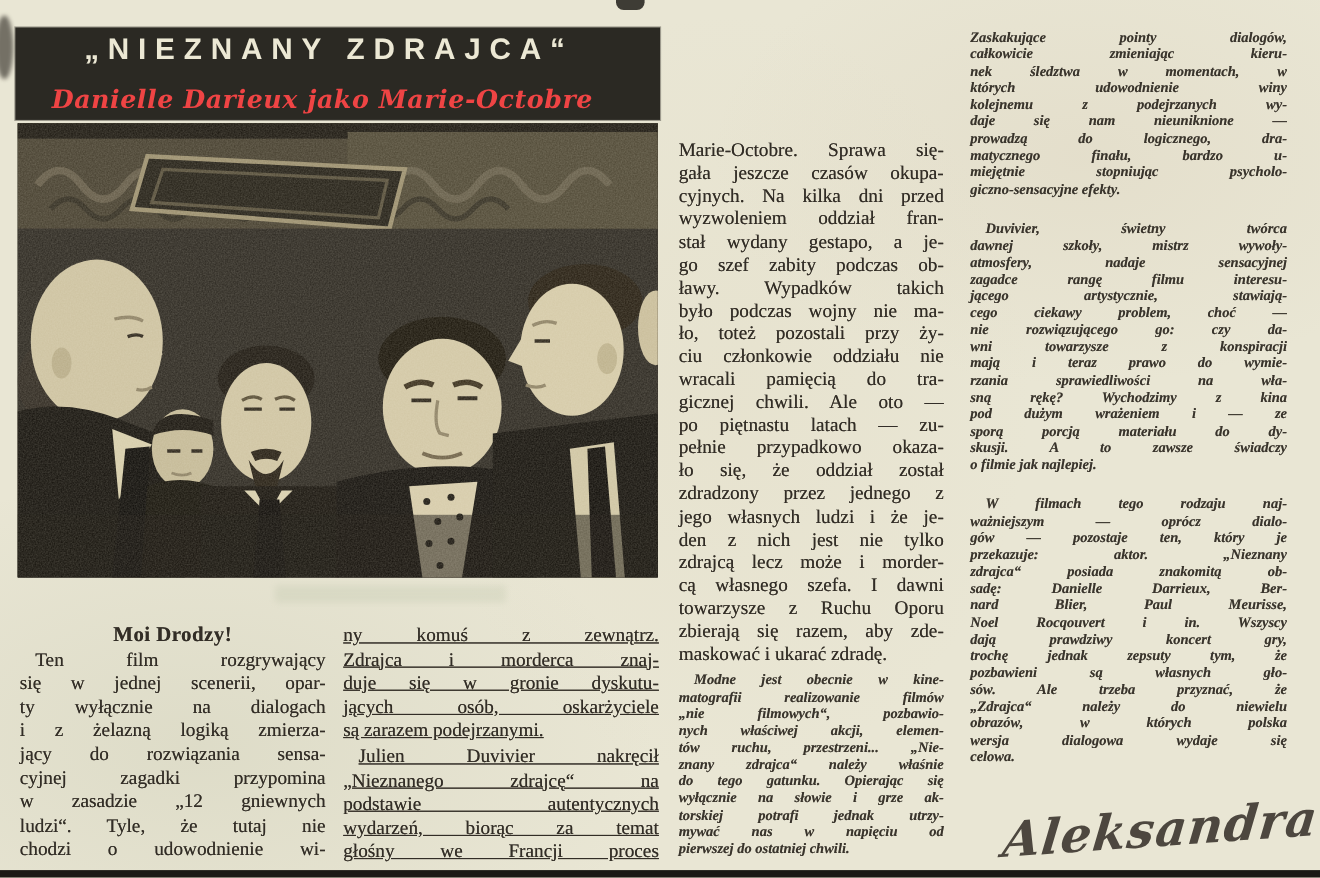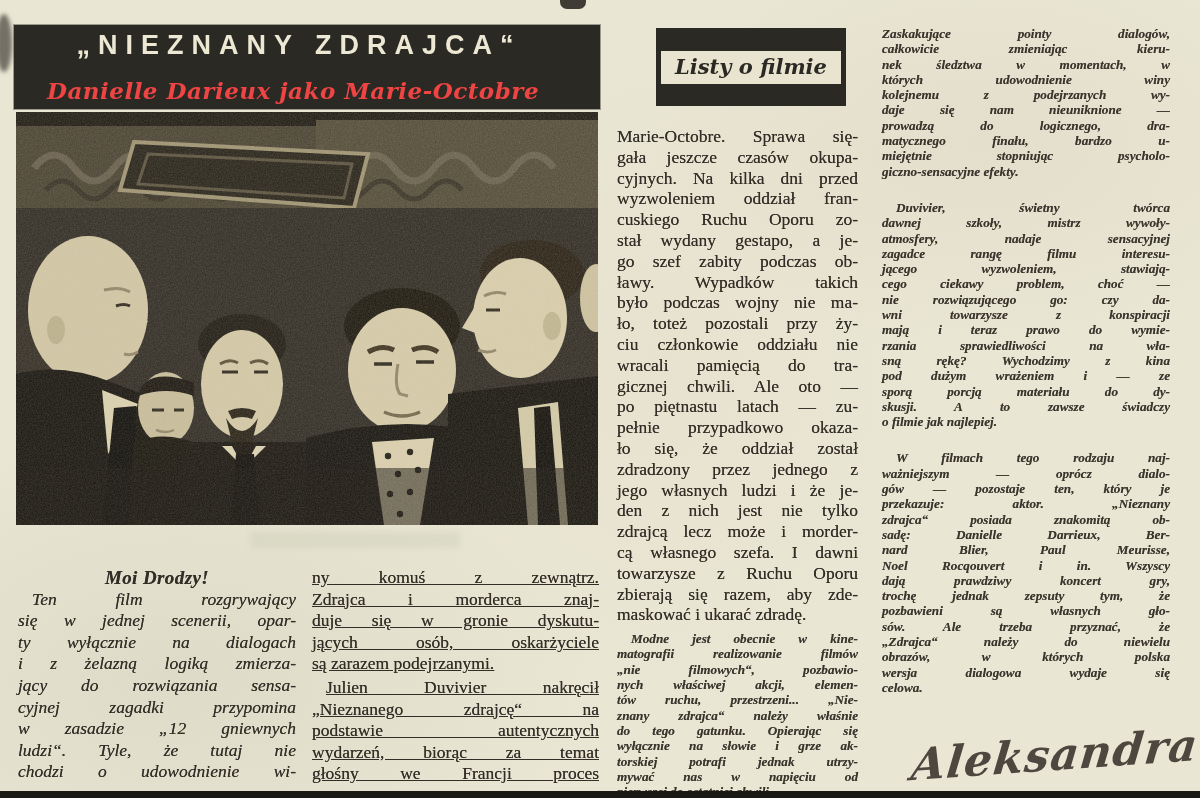--- a/index.html
+++ b/index.html
@@ -38,21 +38,21 @@
   .badge{
     background:#e8e4d0;color:#2b2923;padding:3px 14px 5px 14px;
     font-family:"DejaVu Serif","Liberation Serif",serif;font-style:italic;font-weight:700;font-size:21px;
     white-space:nowrap;
   }
 
   .photo{position:absolute;left:16px;top:112px;width:582px;height:413px;margin:0;background:#2c2820;}
   .photo svg{display:block;width:100%;height:100%;}
 
   .col{position:absolute;}
-  .col-a{left:18px;top:567px;width:278px;font-style:italic;}
+  .col-a{left:18px;top:567px;width:278px;}
   .col-b{left:312px;top:567px;width:287px;text-decoration:underline;}
   .col-mid{left:617px;top:126px;width:241px;}
   .col-right{left:882px;top:26px;width:288px;}
 
   .col-heading{
     font-weight:700;font-size:19px;line-height:21.6px;text-align:center;letter-spacing:.4px;
     text-shadow:0 0 .5px rgba(40,35,28,.7);
   }
   .para{margin:0;}
   .para + .para{margin-top:2px;}
@@ -87,23 +87,20 @@
 
   <div class="smudge"></div>
   <div class="nick"></div>
   <div class="ghost"></div>
 
   <header class="title-box">
     <div class="title">„NIEZNANY ZDRAJCA“</div>
     <div class="subtitle">Danielle Darieux jako Marie-Octobre</div>
   </header>
 
-  <div class="badge-box">
-    <div class="badge">Listy o filmie</div>
-  </div>
 
   <figure class="photo">
     <svg viewBox="0 0 582 413" preserveAspectRatio="none">
       <defs>
         <filter id="grain" x="0" y="0" width="100%" height="100%">
           <feTurbulence type="fractalNoise" baseFrequency="0.75" numOctaves="2" stitchTiles="stitch"></feTurbulence>
           <feColorMatrix type="matrix" values="0 0 0 0 0.91  0 0 0 0 0.87  0 0 0 0 0.72  0 0 0 0.22 0"></feColorMatrix>
         </filter>
       </defs>
 
@@ -229,21 +226,20 @@
       </div>
   </section>
 
   <section class="col col-mid">
     <div>
         <div class="para lg">
           <div class="tline">Marie-Octobre. Sprawa się-</div>
           <div class="tline">gała jeszcze czasów okupa-</div>
           <div class="tline">cyjnych. Na kilka dni przed</div>
           <div class="tline">wyzwoleniem oddział fran-</div>
-          <div class="tline">cuskiego Ruchu Oporu zo-</div>
           <div class="tline">stał wydany gestapo, a je-</div>
           <div class="tline">go szef zabity podczas ob-</div>
           <div class="tline">ławy. Wypadków takich</div>
           <div class="tline">było podczas wojny nie ma-</div>
           <div class="tline">ło, toteż pozostali przy ży-</div>
           <div class="tline">ciu członkowie oddziału nie</div>
           <div class="tline">wracali pamięcią do tra-</div>
           <div class="tline">gicznej chwili. Ale oto —</div>
           <div class="tline">po piętnastu latach — zu-</div>
           <div class="tline">pełnie przypadkowo okaza-</div>
@@ -285,21 +281,21 @@
           <div class="tline">prowadzą do logicznego, dra-</div>
           <div class="tline">matycznego finału, bardzo u-</div>
           <div class="tline">miejętnie stopniując psycholo-</div>
           <div class="tline last">giczno-sensacyjne efekty.</div>
         </div>
         <div class="para sm indent">
           <div class="tline">Duvivier, świetny twórca</div>
           <div class="tline">dawnej szkoły, mistrz wywoły-</div>
           <div class="tline">atmosfery, nadaje sensacyjnej</div>
           <div class="tline">zagadce rangę filmu interesu-</div>
-          <div class="tline">jącego wyzwoleniem, stawiają-</div>
+          <div class="tline">jącego artystycznie, stawiają-</div>
           <div class="tline">cego ciekawy problem, choć —</div>
           <div class="tline">nie rozwiązującego go: czy da-</div>
           <div class="tline">wni towarzysze z konspiracji</div>
           <div class="tline">mają i teraz prawo do wymie-</div>
           <div class="tline">rzania sprawiedliwości na wła-</div>
           <div class="tline">sną rękę? Wychodzimy z kina</div>
           <div class="tline">pod dużym wrażeniem i — ze</div>
           <div class="tline">sporą porcją materiału do dy-</div>
           <div class="tline">skusji. A to zawsze świadczy</div>
           <div class="tline last">o filmie jak najlepiej.</div>

